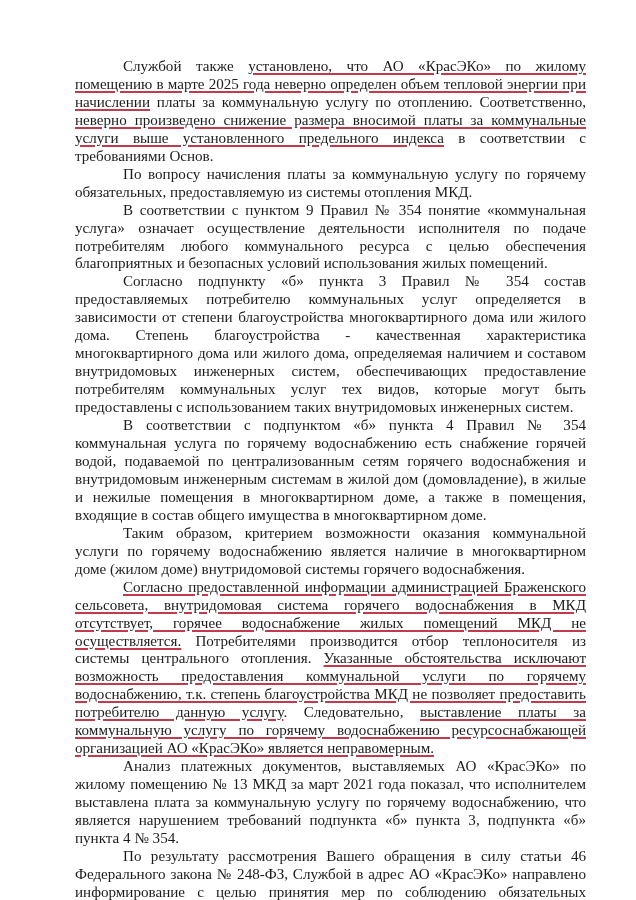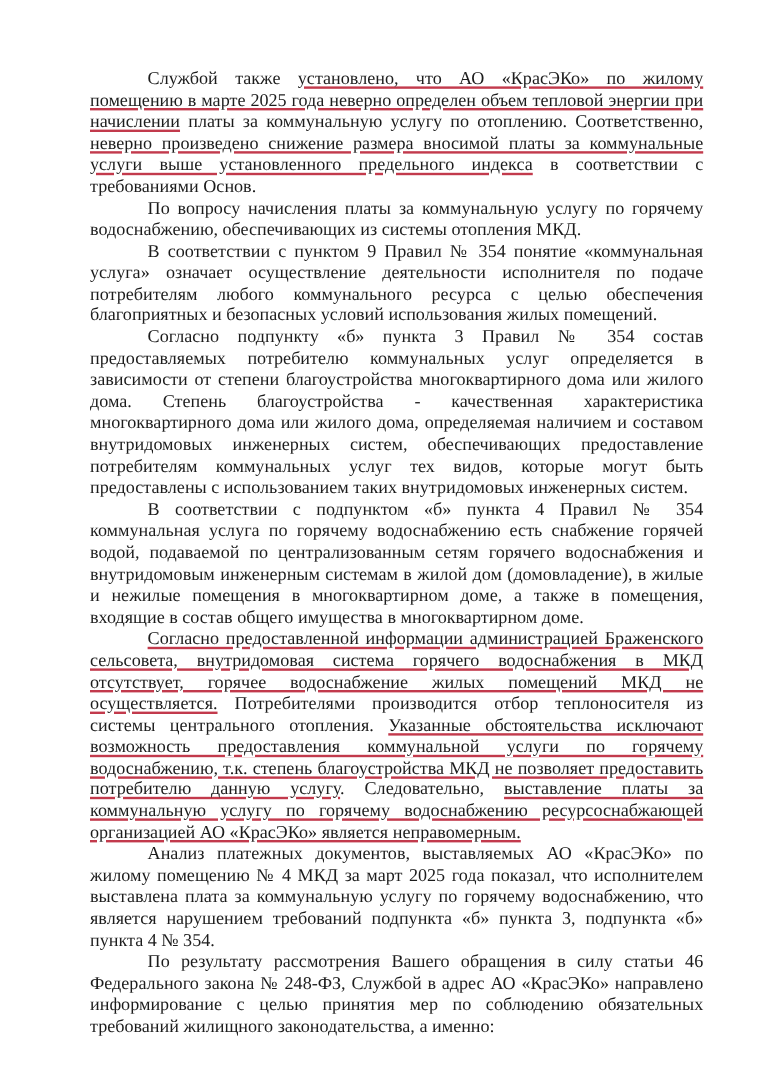--- a/index.html
+++ b/index.html
@@ -19,33 +19,36 @@
   }
 </style>
 </head>
 <body>
 
 <div class="page">
   <p>
     <span>Службой также </span><span class="u" style="text-decoration-color: rgb(194, 58, 76);">установлено, что АО «КрасЭКо» по жилому помещению в марте 2025 года неверно определен объем тепловой энергии при начислении</span><span> платы за коммунальную услугу по отоплению. Соответственно, </span><span class="u" style="text-decoration-color: rgb(194, 58, 76);">неверно произведено снижение размера вносимой платы за коммунальные услуги выше установленного предельного индекса</span><span> в соответствии с требованиями Основ.</span>
   </p>
   <p>
-    <span>По вопросу начисления платы за коммунальную услугу по горячему водоснабжению, обеспечивающих из системы отопления МКД.</span>
+    <span>По вопросу начисления платы за коммунальную услугу по горячему обязательных, предоставляемую из системы отопления МКД.</span>
   </p>
   <p>
     <span>В соответствии с пунктом 9 Правил № 354 понятие «коммунальная услуга» означает осуществление деятельности исполнителя по подаче потребителям любого коммунального ресурса с целью обеспечения благоприятных и безопасных условий использования жилых помещений.</span>
   </p>
   <p>
     <span>Согласно подпункту «б» пункта 3 Правил № 354 состав предоставляемых потребителю коммунальных услуг определяется в зависимости от степени благоустройства многоквартирного дома или жилого дома. Степень благоустройства - качественная характеристика многоквартирного дома или жилого дома, определяемая наличием и составом внутридомовых инженерных систем, обеспечивающих предоставление потребителям коммунальных услуг тех видов, которые могут быть предоставлены с использованием таких внутридомовых инженерных систем.</span>
   </p>
   <p>
     <span>В соответствии с подпунктом «б» пункта 4 Правил № 354 коммунальная услуга по горячему водоснабжению есть снабжение горячей водой, подаваемой по централизованным сетям горячего водоснабжения и внутридомовым инженерным системам в жилой дом (домовладение), в жилые и нежилые помещения в многоквартирном доме, а также в помещения, входящие в состав общего имущества в многоквартирном доме.</span>
   </p>
   <p>
+    <span>Таким образом, критерием возможности оказания коммунальной услуги по горячему водоснабжению является наличие в многоквартирном доме (жилом доме) внутридомовой системы горячего водоснабжения.</span>
+  </p>
+  <p>
     <span class="u" style="text-decoration-color: rgb(194, 58, 76);">Согласно предоставленной информации администрацией Браженского сельсовета, внутридомовая система горячего водоснабжения в МКД отсутствует, горячее водоснабжение жилых помещений МКД не осуществляется.</span><span> Потребителями производится отбор теплоносителя из системы центрального отопления. </span><span class="u" style="text-decoration-color: rgb(194, 58, 76);">Указанные обстоятельства исключают возможность предоставления коммунальной услуги по горячему водоснабжению, т.к. степень благоустройства МКД не позволяет предоставить потребителю данную услугу</span><span>. Следовательно, </span><span class="u" style="text-decoration-color: rgb(194, 58, 76);">выставление платы за коммунальную услугу по горячему водоснабжению ресурсоснабжающей организацией АО «КрасЭКо» является неправомерным.</span>
   </p>
   <p>
-    <span>Анализ платежных документов, выставляемых АО «КрасЭКо» по жилому помещению № 4 МКД за март 2025 года показал, что исполнителем выставлена плата за коммунальную услугу по горячему водоснабжению, что является нарушением требований подпункта «б» пункта 3, подпункта «б» пункта 4 № 354.</span>
+    <span>Анализ платежных документов, выставляемых АО «КрасЭКо» по жилому помещению № 13 МКД за март 2021 года показал, что исполнителем выставлена плата за коммунальную услугу по горячему водоснабжению, что является нарушением требований подпункта «б» пункта 3, подпункта «б» пункта 4 № 354.</span>
   </p>
   <p>
     <span>По результату рассмотрения Вашего обращения в силу статьи 46 Федерального закона № 248-ФЗ, Службой в адрес АО «КрасЭКо» направлено информирование с целью принятия мер по соблюдению обязательных требований жилищного законодательства, а именно: </span>
   </p>
 </div>
 
 </body></html>

